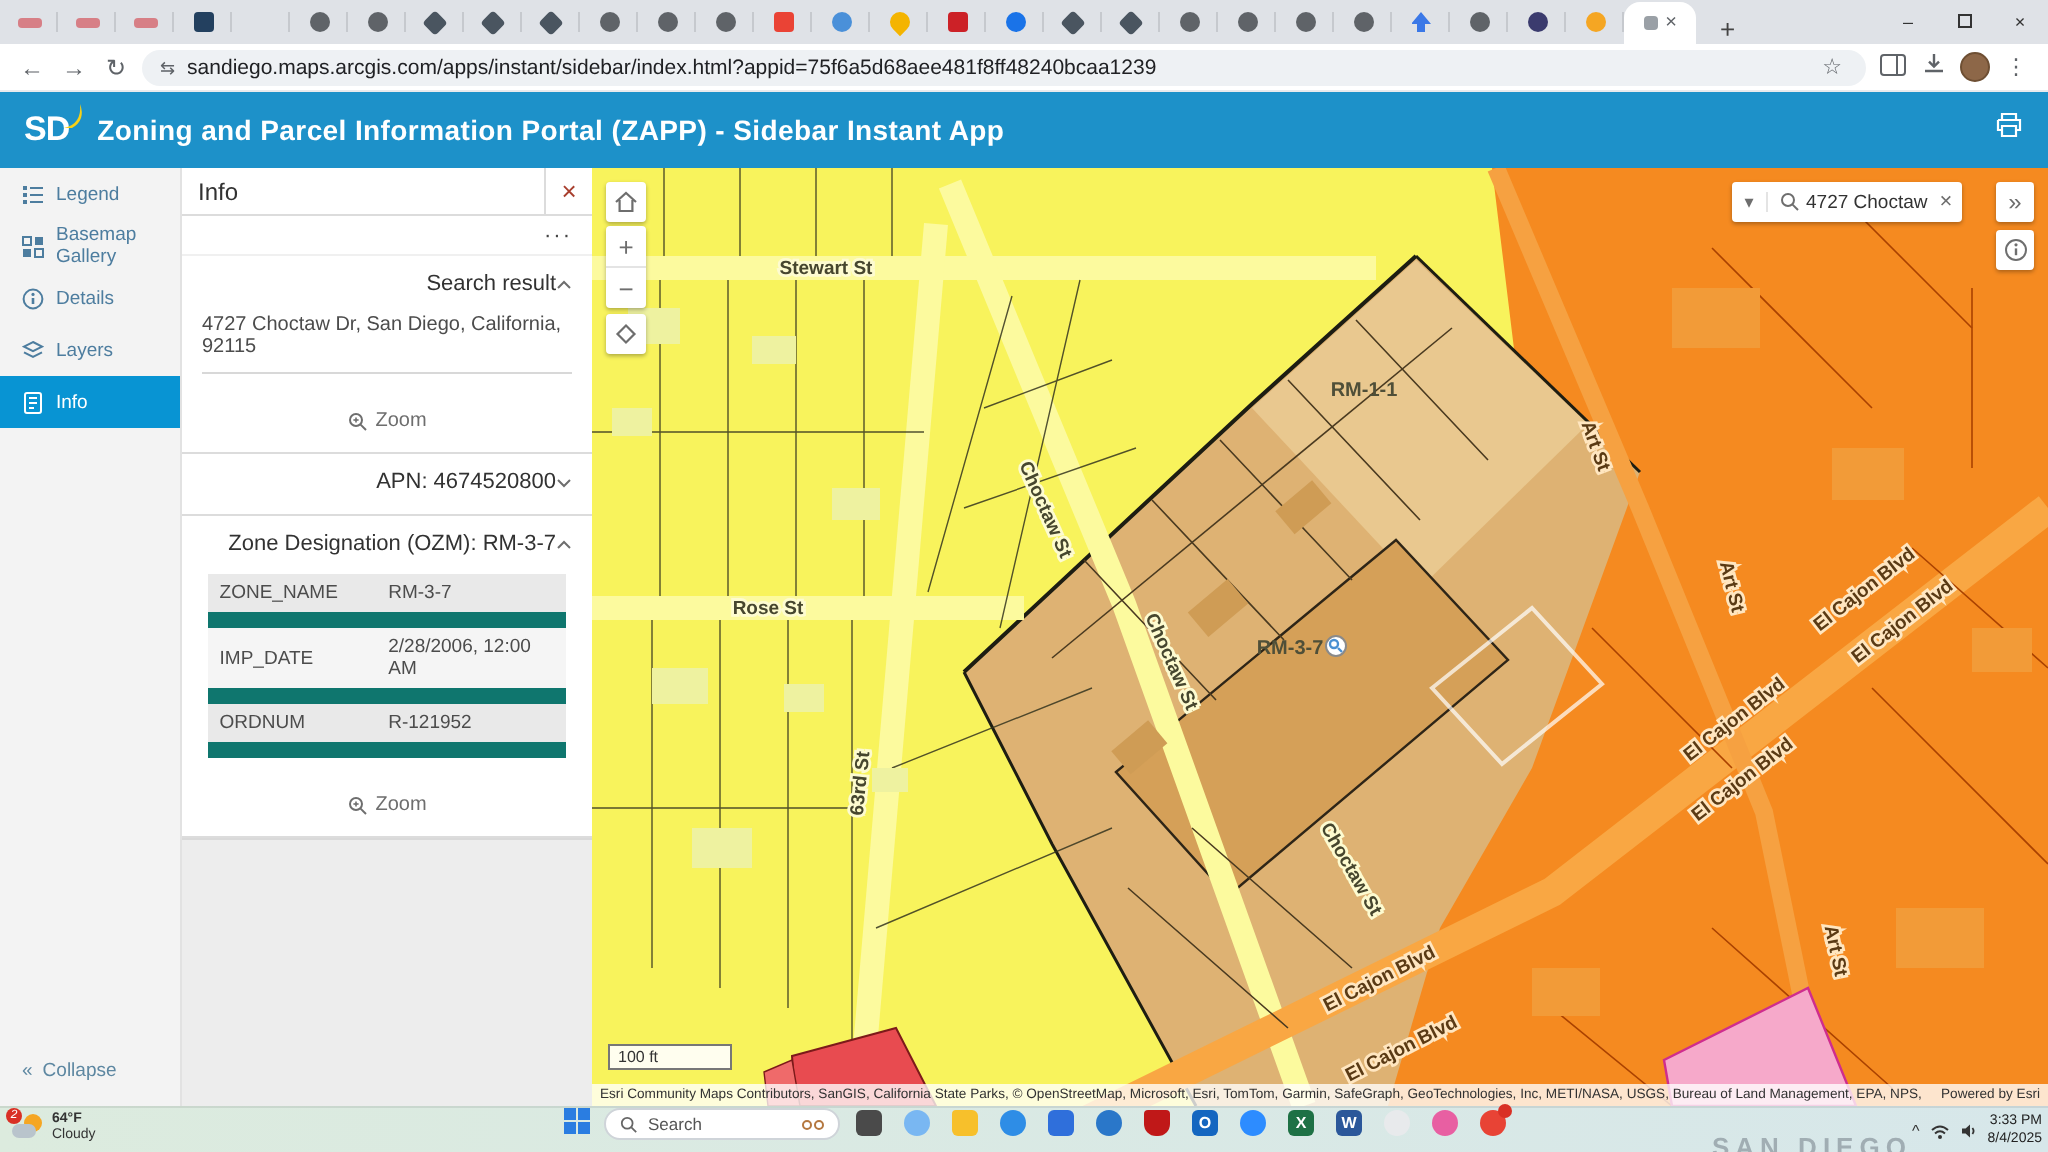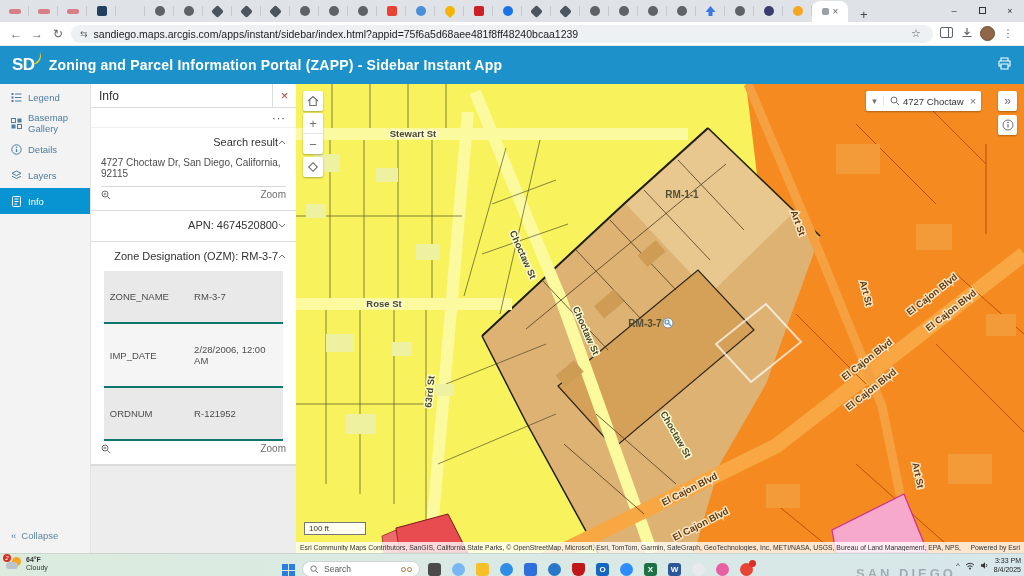--- a/index.html
+++ b/index.html
@@ -51,23 +51,23 @@
   
   .panel { position:absolute; left:90px; top:84px; width:206px; height:469px; background:#ededed; border-left:1px solid #e2e2e2; }
   .pcontent { background:#fff; border-bottom:1px solid #d9d9d9; }
   .phead { height:24px; display:flex; align-items:center; border-bottom:1px solid #dcdcdc; }
   .phead .ptitle { padding-left:8px; font-size:12px; color:#323232; flex:1; }
   .pclose { width:24px; height:24px; display:flex; align-items:center; justify-content:center; border-left:1px solid #dcdcdc; color:#a83f2e; font-size:13px; }
   .pmenu { height:20px; display:flex; justify-content:flex-end; align-items:center; padding-right:10px; color:#444; font-size:11px; letter-spacing:1px; border-bottom:1px solid #f0f0f0; }
   .sect { padding:8px 10px 10px; border-bottom:1px solid #dcdcdc; }
   .sect-head { display:flex; justify-content:flex-end; align-items:center; font-size:11px; color:#323232; }
   .addr { margin-top:9px; font-size:10px; color:#4c4c4c; padding-bottom:7px; border-bottom:1px solid #d8d8d8; }
-  .zoomlink { margin-top:2px; display:flex; justify-content:space-between; align-items:center; gap:4px; font-size:10px; color:#6e6e6e; }
+  .zoomlink { margin-top:18px; display:flex; justify-content:center; align-items:center; gap:4px; font-size:10px; color:#6e6e6e; }
   .ztable { width:97%; margin:9px auto 0; border-collapse:collapse; font-size:9.5px; color:#4c4c4c; }
-  .ztable td { padding:20px 6px; border-bottom:2px solid #0f766e; }
+  .ztable td { padding:4px 6px; border-bottom:8px solid #0f766e; }
   .ztable tr:nth-child(odd) td { background:#e9e9e9; }
   .ztable tr:nth-child(even) td { background:#f5f5f5; }
   .ztable td.lbl { width:47%; }
 
   
   .map { position:absolute; left:296px; top:84px; width:728px; height:469px; overflow:hidden; background:#f8f35c; }
   .map svg.base { position:absolute; left:0; top:0; }
   .mbtn { position:absolute; width:20px; height:20px; background:#fff; border-radius:2px; box-shadow:0 1px 2px rgba(0,0,0,.3); display:flex; align-items:center; justify-content:center; color:#6e6e6e; font-size:12px; }
   .zoomctl { position:absolute; left:7px; top:29px; width:20px; height:41px; background:#fff; border-radius:2px; box-shadow:0 1px 2px rgba(0,0,0,.3); display:flex; flex-direction:column; }
   .zoomctl div { flex:1; display:flex; align-items:center; justify-content:center; color:#6e6e6e; font-size:13px; }
@@ -86,21 +86,21 @@
 
   
   .taskbar { position:absolute; left:0; top:553px; width:1024px; height:23px; background:linear-gradient(90deg,#dcebde,#d7e7ea); border-top:1px solid rgba(0,0,0,.08); }
   .weather { position:absolute; left:6px; top:2px; display:flex; gap:4px; align-items:center; }
   .wicon { position:relative; width:16px; height:16px; }
   .sun { position:absolute; left:6px; top:1px; width:9px; height:9px; border-radius:50%; background:#f5a623; }
   .cloudsh { position:absolute; left:0; top:6px; width:12px; height:7px; border-radius:5px; background:#b9c4cc; }
   .wbadge { position:absolute; left:-3px; top:-2px; width:8px; height:8px; border-radius:50%; background:#d93025; color:#fff; font-size:6px; text-align:center; line-height:8px; }
   .wtext { font-size:7px; color:#333; line-height:1.15; }
   .wtext .t { font-weight:bold; }
-  .centerbar { position:absolute; left:282px; top:0; height:23px; display:flex; align-items:flex-end; gap:7px; }
+  .centerbar { position:absolute; left:282px; top:0; height:23px; display:flex; align-items:flex-start; gap:7px; }
   .winlogo { display:grid; grid-template-columns:6px 6px; grid-template-rows:6px 6px; gap:1px; }
   .winlogo i { background:#2a7de1; }
   .tsearch { width:118px; height:16px; background:#fff; border:1px solid #cfd4d9; border-radius:8px; display:flex; align-items:center; gap:5px; padding:0 7px; font-size:8.5px; color:#555; }
   .tsearch .doodle { margin-left:auto; display:flex; gap:1px; }
   .tsearch .doodle i { width:5px; height:5px; border:1px solid #b4773f; border-radius:50%; }
   .tbicons { display:flex; gap:9px; align-items:center; }
   .tbicon { width:15px; height:15px; display:flex; align-items:center; justify-content:center; }
   .tbshape { position:relative; width:13px; height:13px; border-radius:3px; color:#fff; font-size:8px; font-weight:bold; display:flex; align-items:center; justify-content:center; }
   .tbshape.circle { border-radius:50%; }
   .tbshape.folder { border-radius:2px 3px 3px 3px; }

